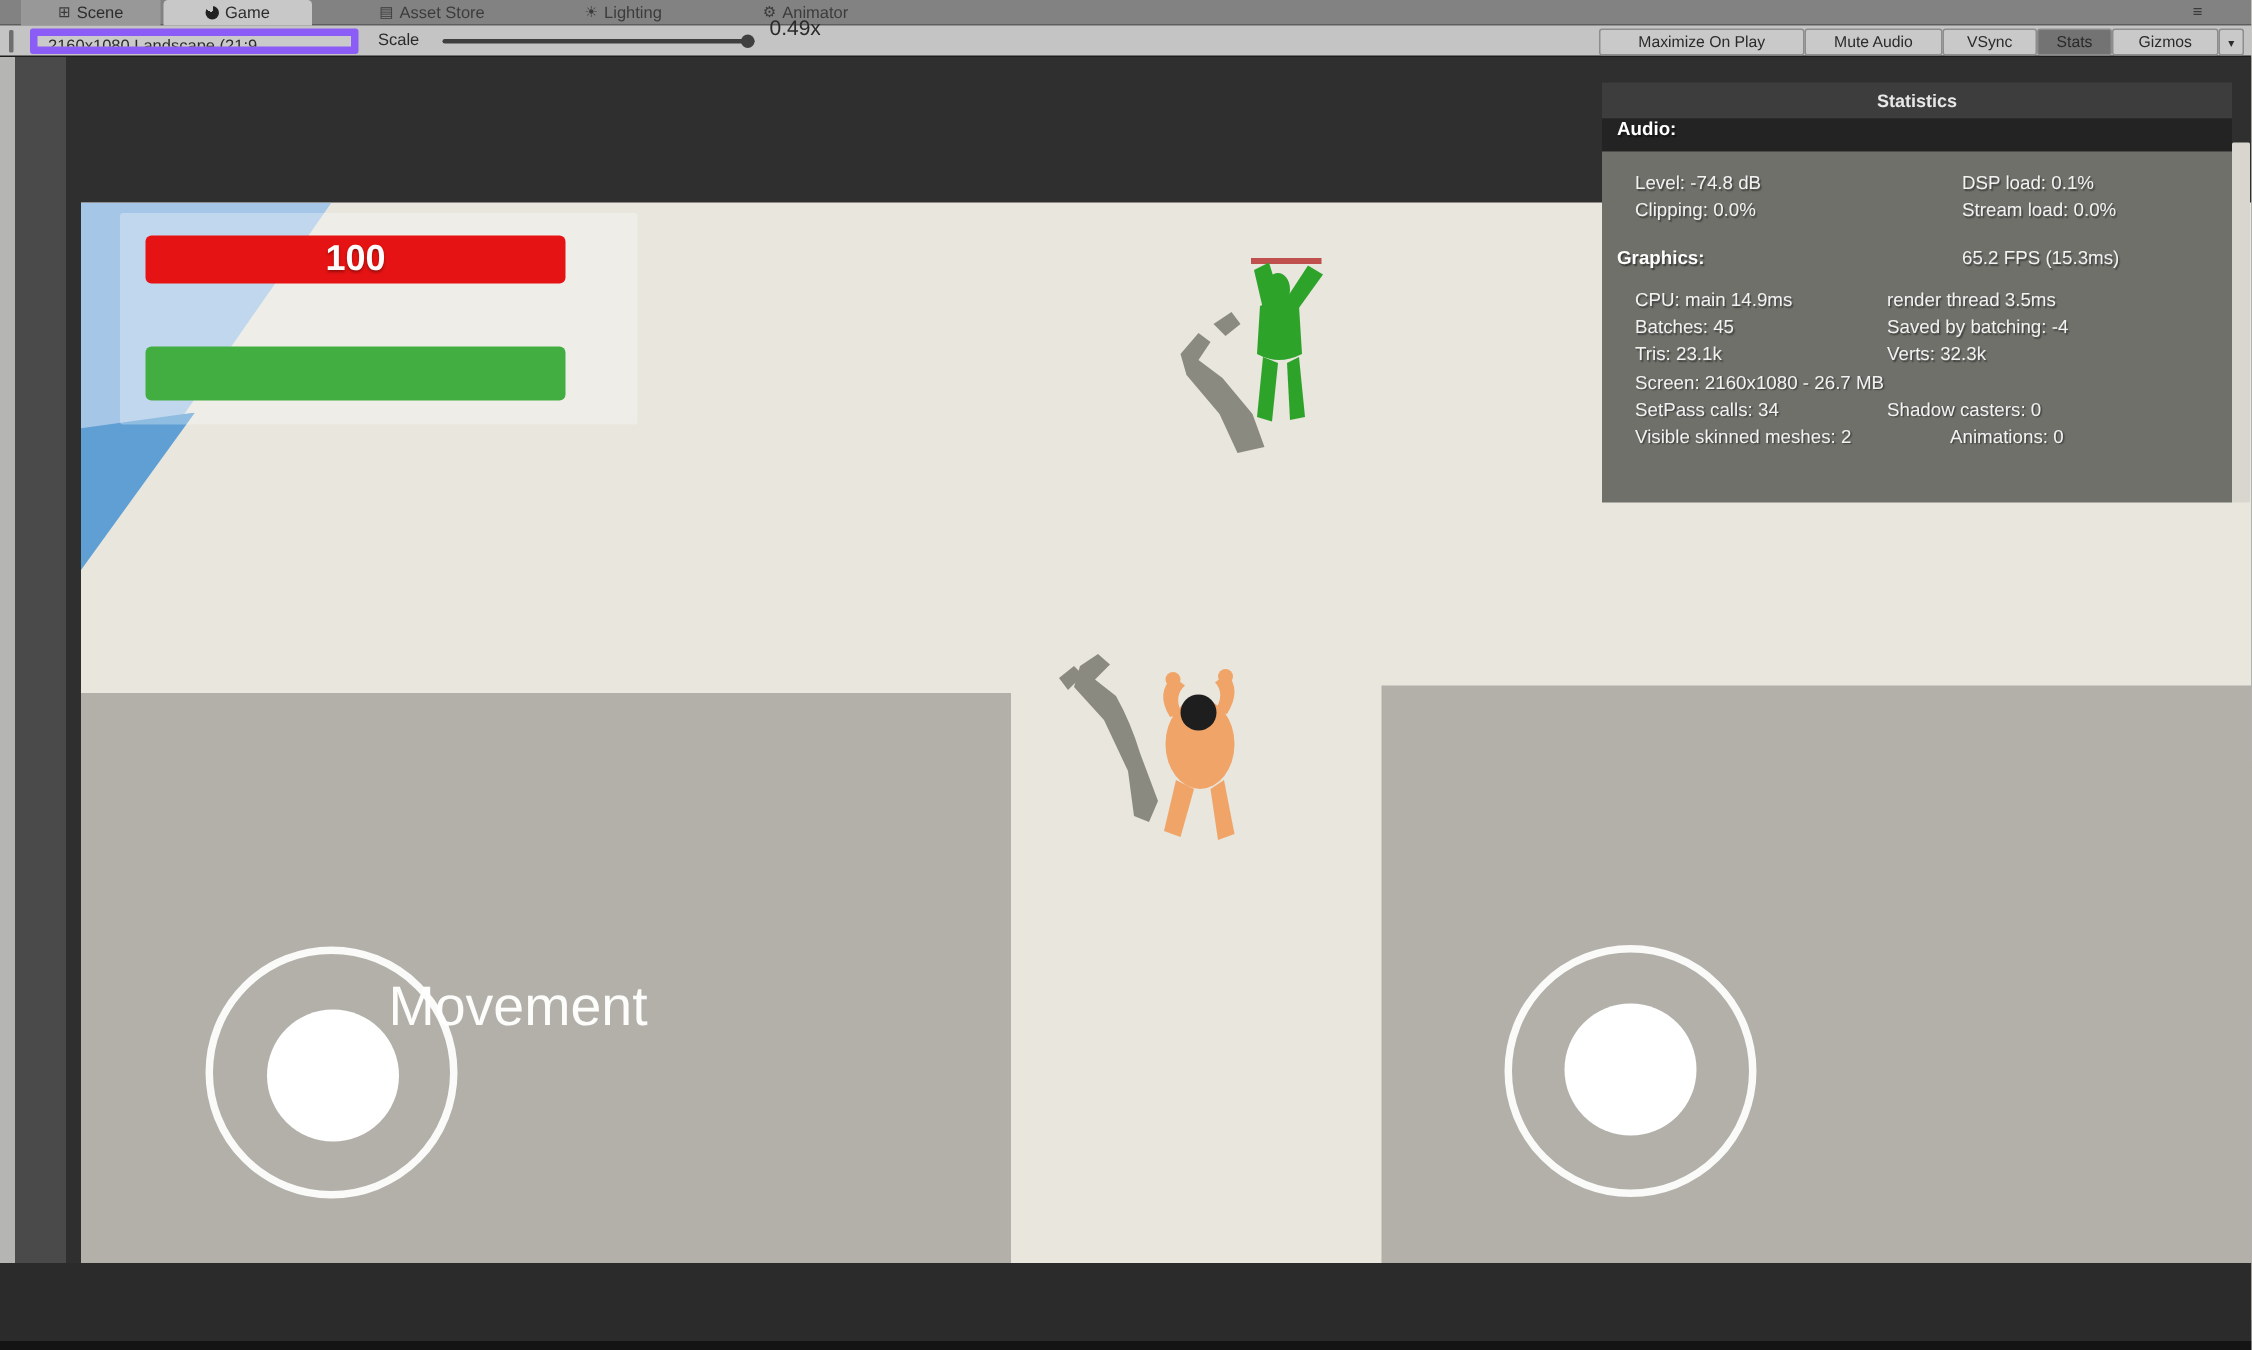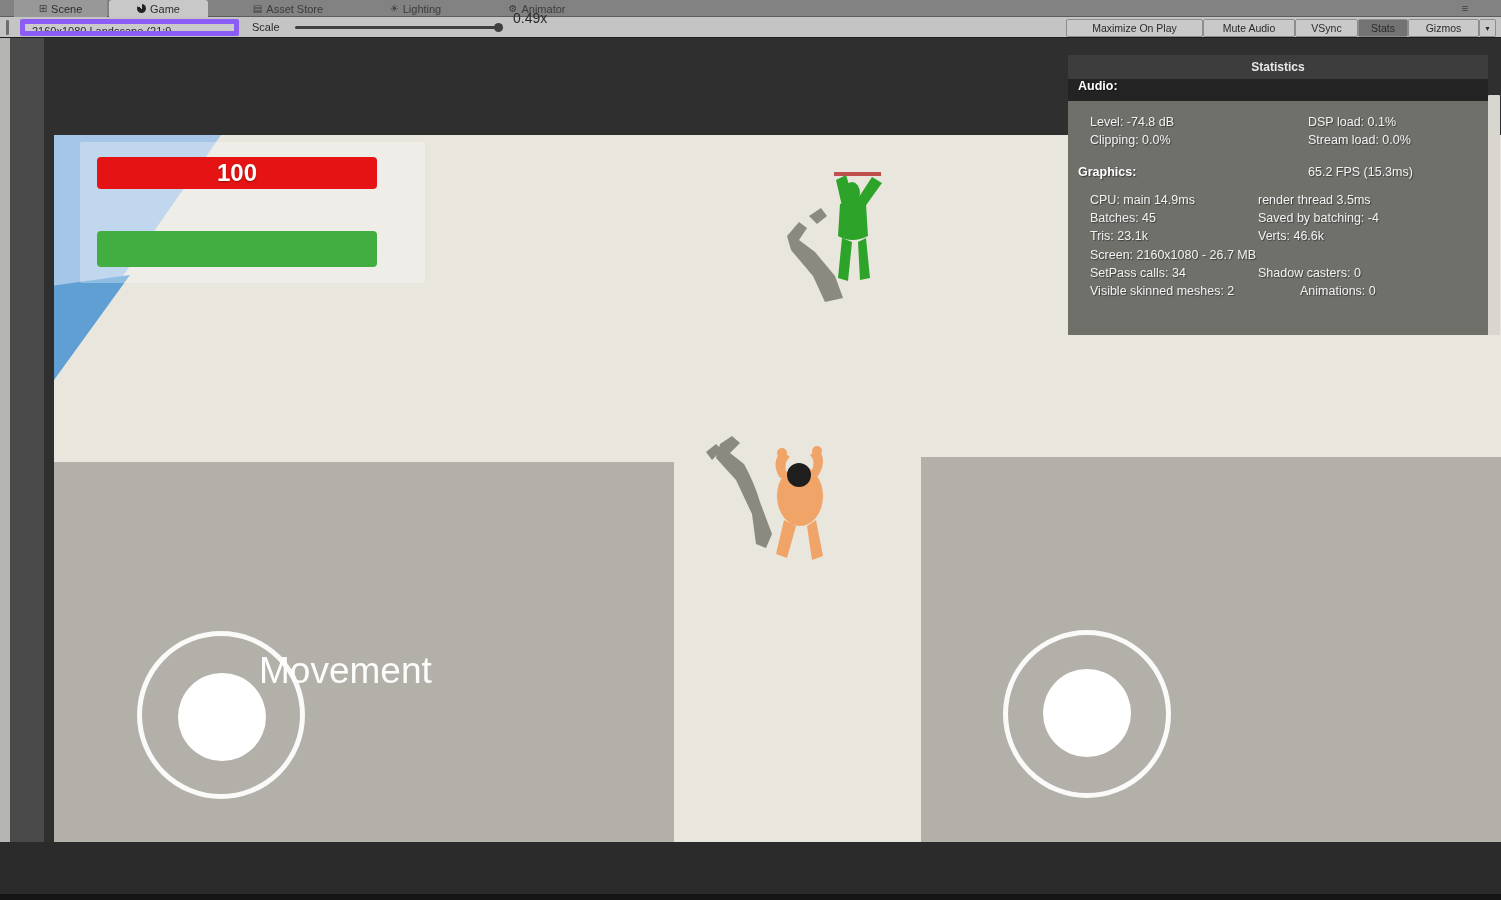--- a/index.html
+++ b/index.html
@@ -211,21 +211,21 @@
       <div class="srow c190" style="top:92px">
         <span class="l">CPU: main 14.9ms</span>
         <span class="r">render thread 3.5ms</span>
       </div>
       <div class="srow c190" style="top:110px">
         <span class="l">Batches: 45</span>
         <span class="r">Saved by batching: -4</span>
       </div>
       <div class="srow c190" style="top:128px">
         <span class="l">Tris: 23.1k</span>
-        <span class="r">Verts: 46.6k</span>
+        <span class="r">Verts: 32.3k</span>
       </div>
       <div class="srow c190" style="top:147px">
         <span class="l">Screen: 2160x1080 - 26.7 MB</span>
         <span class="r"></span>
       </div>
       <div class="srow c190" style="top:165px">
         <span class="l">SetPass calls: 34</span>
         <span class="r">Shadow casters: 0</span>
       </div>
       <div class="srow c232" style="top:183px">

